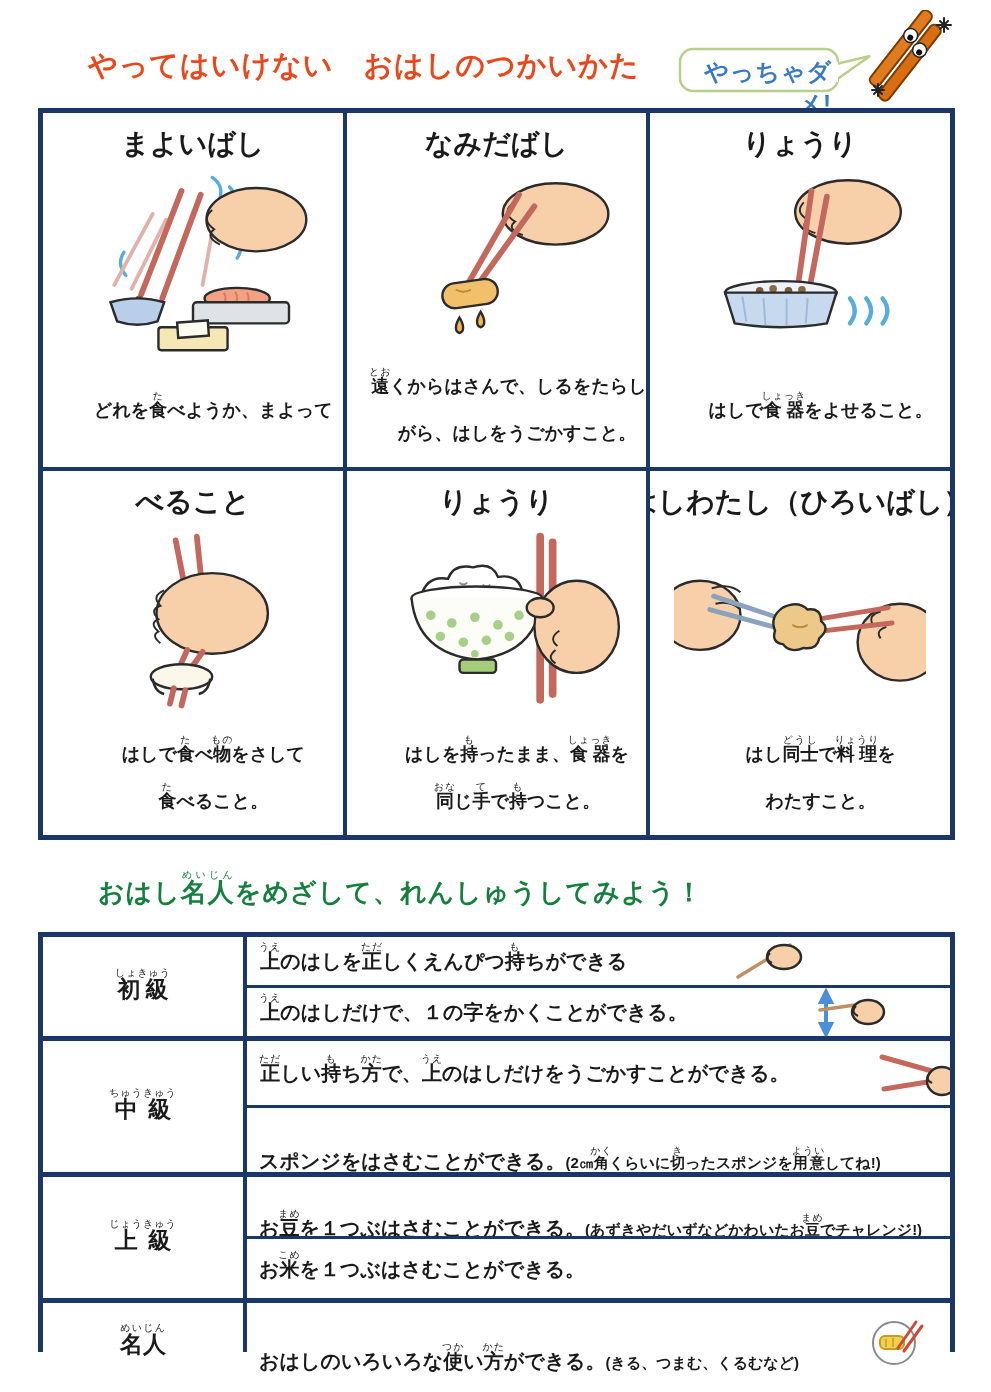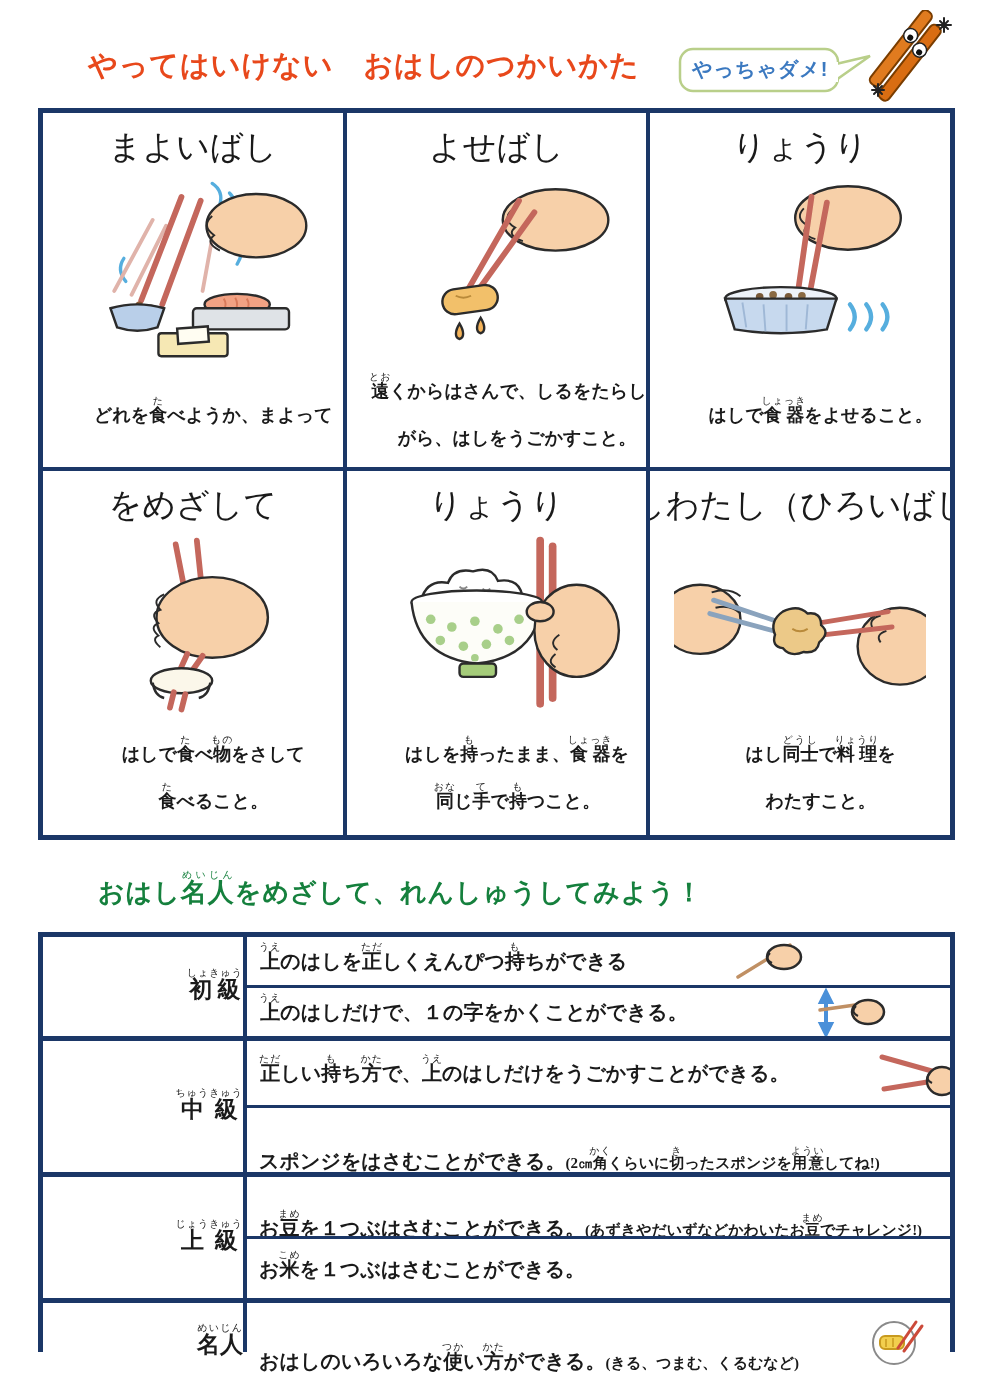--- a/index.html
+++ b/index.html
@@ -2,46 +2,46 @@
 <html lang="ja"><head>
 <meta charset="utf-8">
 <style>
   html,body{margin:0;padding:0;background:#fff;}
   .page{position:relative;width:991px;height:1392px;background:#ffffff;overflow:hidden;
         font-family:"Liberation Sans","DejaVu Sans",sans-serif;color:#1a1a1a;border-radius:7px;}
   
   .main-title{position:absolute;left:88px;top:46px;margin:0;font-size:29px;font-weight:700;
               color:#e8481b;letter-spacing:1px;}
   .bubble{position:absolute;left:678px;top:46px;width:196px;height:50px;}
-  .bubble-text{position:absolute;left:692px;top:56px;width:140px;text-align:left;
-               font-size:20px;font-weight:700;color:#3b79c0;letter-spacing:1px;}
+  .bubble-text{position:absolute;left:692px;top:56px;width:140px;text-align:right;
+               font-size:24px;font-weight:700;color:#3b79c0;letter-spacing:1px;}
   .mascot{position:absolute;left:848px;top:10px;width:110px;height:100px;}
   
   .grid{position:absolute;left:38px;top:108px;width:917px;height:732px;background:#1b3767;
         box-sizing:border-box;padding:5px;display:grid;grid-template-columns:1fr 1fr 1fr;
         grid-template-rows:356fr 366fr;gap:4px;}
   .cell{background:#fff;display:flex;flex-direction:column;align-items:center;overflow:hidden;}
-  .cell-title{margin-top:12px;font-size:33px;font-weight:400;letter-spacing:0px;white-space:nowrap;}
+  .cell-title{margin-top:12px;font-size:28px;font-weight:700;letter-spacing:0px;white-space:nowrap;}
   .cell-art{flex:1;display:flex;align-items:center;justify-content:center;width:100%;}
   .cell-art svg{width:252px;height:192px;}
   .cell-desc{min-height:100px;margin-bottom:10px;display:flex;flex-direction:column;
              justify-content:center;width:100%;padding-left:41px;}
   .desc-line{text-align:center;font-size:18px;font-weight:700;height:47px;line-height:52px;
              white-space:nowrap;}
   rt{font-size:10px;font-weight:500;letter-spacing:1px;}
   
   .practice-heading{position:absolute;left:98px;top:870px;margin:0;font-size:26px;font-weight:700;
                     color:#15803d;letter-spacing:1px;line-height:1.15;}
   .ptable{position:absolute;left:38px;top:932px;width:917px;height:420px;background:#1b3767;
           box-sizing:border-box;padding:5px;display:grid;
           grid-template-rows:112fr 114fr 114fr 56fr;row-gap:5px;}
   .pgroup{display:grid;grid-template-columns:200px 1fr;column-gap:4px;}
-  .plabel{background:#fff;display:flex;align-items:center;justify-content:flex-end;
+  .plabel{background:#fff;display:flex;align-items:center;justify-content:center;
           font-size:23px;font-weight:700;}
-  .prows{display:flex;flex-direction:column;gap:3px;font-family:Liberation Serif, serif;}
+  .prows{display:flex;flex-direction:column;gap:3px;}
   .prow{background:#fff;flex:1;display:flex;align-items:center;
         padding:0 6px 0 12px;overflow:hidden;}
   .ptext{flex:1;display:flex;align-items:baseline;white-space:nowrap;}
   .pmain{font-size:20px;font-weight:700;line-height:1.9;}
   .pnote{font-size:15px;font-weight:700;line-height:1.9;margin-top:46px;}
   .picon{flex:0 0 auto;display:flex;align-items:center;}
   .picon svg{width:74px;height:48px;}
   .picon.inset1{margin-right:138px;}
   .picon.inset2{margin-right:58px;}
   .picon.flush{margin-right:-6px;}
@@ -118,21 +118,21 @@
           <rect class="ln" x="94" y="170" width="72" height="24" rx="3" fill="#f6e8b4"></rect>
           <rect class="ln" x="114" y="164" width="32" height="16" fill="#fffdf2" transform="rotate(-4 130 172)"></rect>
         </svg>
       </div>
       <div class="cell-desc">
         <div class="desc-line">どれを<ruby>食<rt>た</rt></ruby>べようか、まよって</div>
       </div>
     </div>
 
     <div class="cell">
-      <div class="cell-title">よせばし</div>
+      <div class="cell-title">なみだばし</div>
       <div class="cell-art">
         <svg viewBox="0 0 260 200">
           <ellipse class="skin" cx="192" cy="52" rx="55" ry="32"></ellipse>
           <path class="finger" d="M146 42 q-10 10 4 18 q-10 8 8 14"></path>
           <line class="stick" x1="154" y1="32" x2="100" y2="126"></line>
           <line class="stick" x1="170" y1="44" x2="108" y2="130"></line>
           <rect class="ln" x="74" y="122" width="58" height="26" rx="13" fill="#f2c06a" transform="rotate(-8 103 135)"></rect>
           <path class="fin2" d="M88 131 q8 4 16 0"></path>
           <path class="ln" d="M92 160 c5 8 5 15 0 16 c-5 -1 -5 -8 0 -16 Z" fill="#f5b45a"></path>
           <path class="ln" d="M114 154 c5 8 5 15 0 16 c-5 -1 -5 -8 0 -16 Z" fill="#f5b45a"></path>
@@ -163,21 +163,21 @@
           <path class="arc2" d="M199 140 q10 13 0 26"></path>
           <path class="arc2" d="M216 140 q10 13 0 26"></path>
         </svg>
       </div>
       <div class="cell-desc">
         <div class="desc-line">はしで<ruby>食器<rt>しょっき</rt></ruby>をよせること。</div>
       </div>
     </div>
 
     <div class="cell">
-      <div class="cell-title">をめざして</div>
+      <div class="cell-title">べること</div>
       <div class="cell-art">
         <svg viewBox="0 0 260 200">
           <line class="stick" x1="112" y1="14" x2="121" y2="60"></line>
           <line class="stick" x1="134" y1="10" x2="139" y2="58"></line>
           <ellipse class="skin" cx="150" cy="90" rx="58" ry="42"></ellipse>
           <path class="finger" d="M100 66 q-14 6 -4 16 q-12 4 -2 14 q-10 4 0 13 q-8 4 2 12"></path>
           <line class="stick" x1="124" y1="128" x2="115" y2="148"></line>
           <line class="stick" x1="140" y1="130" x2="126" y2="150"></line>
           <ellipse class="ln" cx="118" cy="156" rx="32" ry="13" fill="#fbf7ea"></ellipse>
           <path class="ln2" d="M88 158 q2 14 12 16 M148 158 q-2 14 -12 16"></path>

